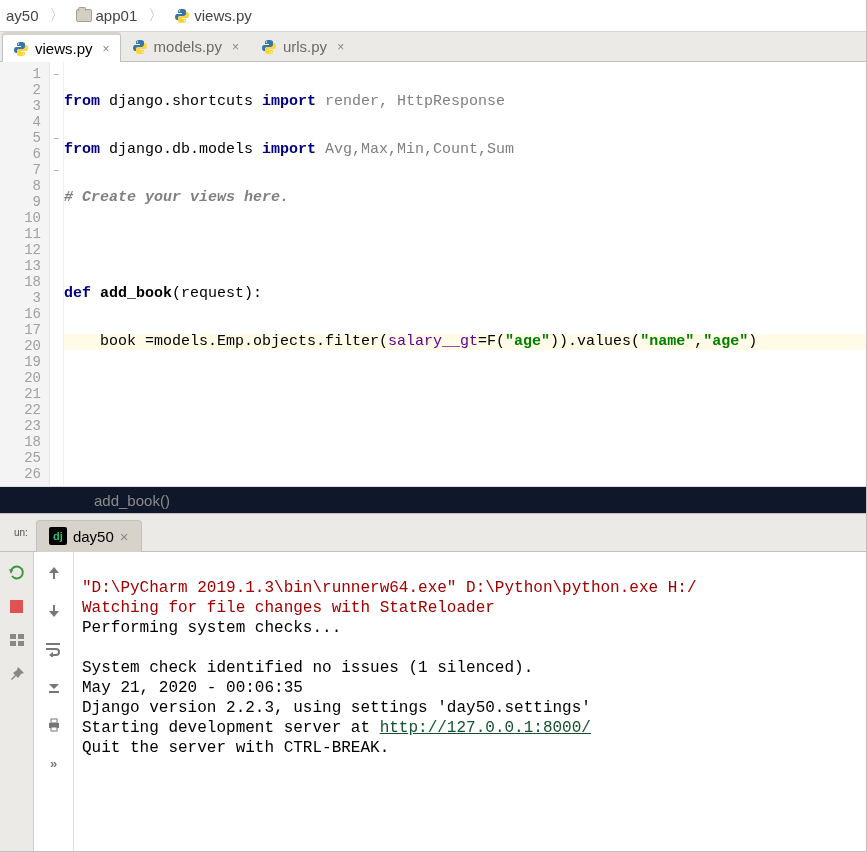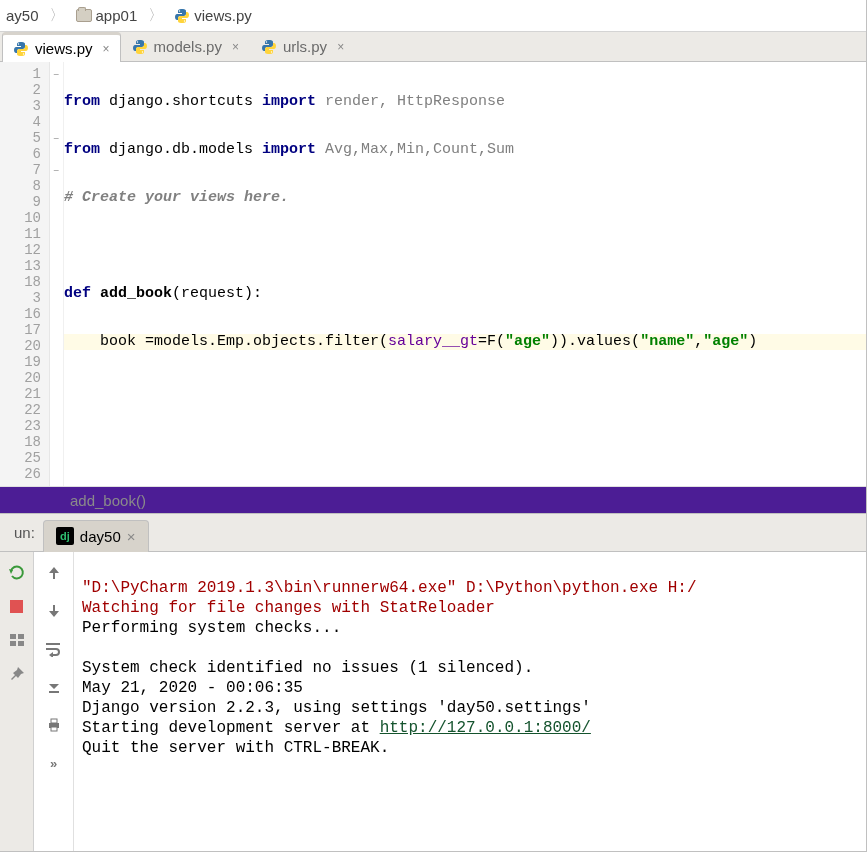--- a/index.html
+++ b/index.html
@@ -88,34 +88,34 @@
   .kw{color:#000080;font-weight:bold;}
   .kwi{color:#000080;font-weight:bold;}
   .nm{color:#000;}
   .gray{color:#808080;}
   .cm{color:#808080;font-style:italic;font-weight:bold;}
   .fn{color:#000;}
   .param{color:#660099;}
   .str{color:#008000;font-weight:bold;}
   .breadcrumb2{
     height:28px;display:flex;align-items:center;
-    padding-left:70px;
-    background:#4c1d95;
+    padding-left:94px;
+    background:#0f172a;
     border-top:1px solid #e0e0e0;
     border-bottom:1px solid #c0c0c0;
     color:#8a8a8a;font-size:15px;
   }
   
   .run-header{
     height:38px;display:flex;align-items:center;
     background:#eceae6;
     border-bottom:1px solid #c0c0c0;
     padding-left:0;
   }
-  .run-label{color:#555;font-size:15px;padding:0 8px 0 14px;}
+  .run-label{color:#555;font-size:10px;padding:0 8px 0 14px;}
   .run-tab{
     display:flex;align-items:center;gap:6px;
     height:32px;padding:0 12px;
     background:#d7d3cb;
     border:1px solid #c0c0c0;border-bottom:none;
     border-radius:4px 4px 0 0;
     font-size:15px;
     margin-top:6px;
   }
   .dj-icon{width:18px;height:18px;background:#000;border-radius:2px;color:#2fbf71;display:flex;align-items:center;justify-content:center;font-size:11px;font-weight:bold;}

